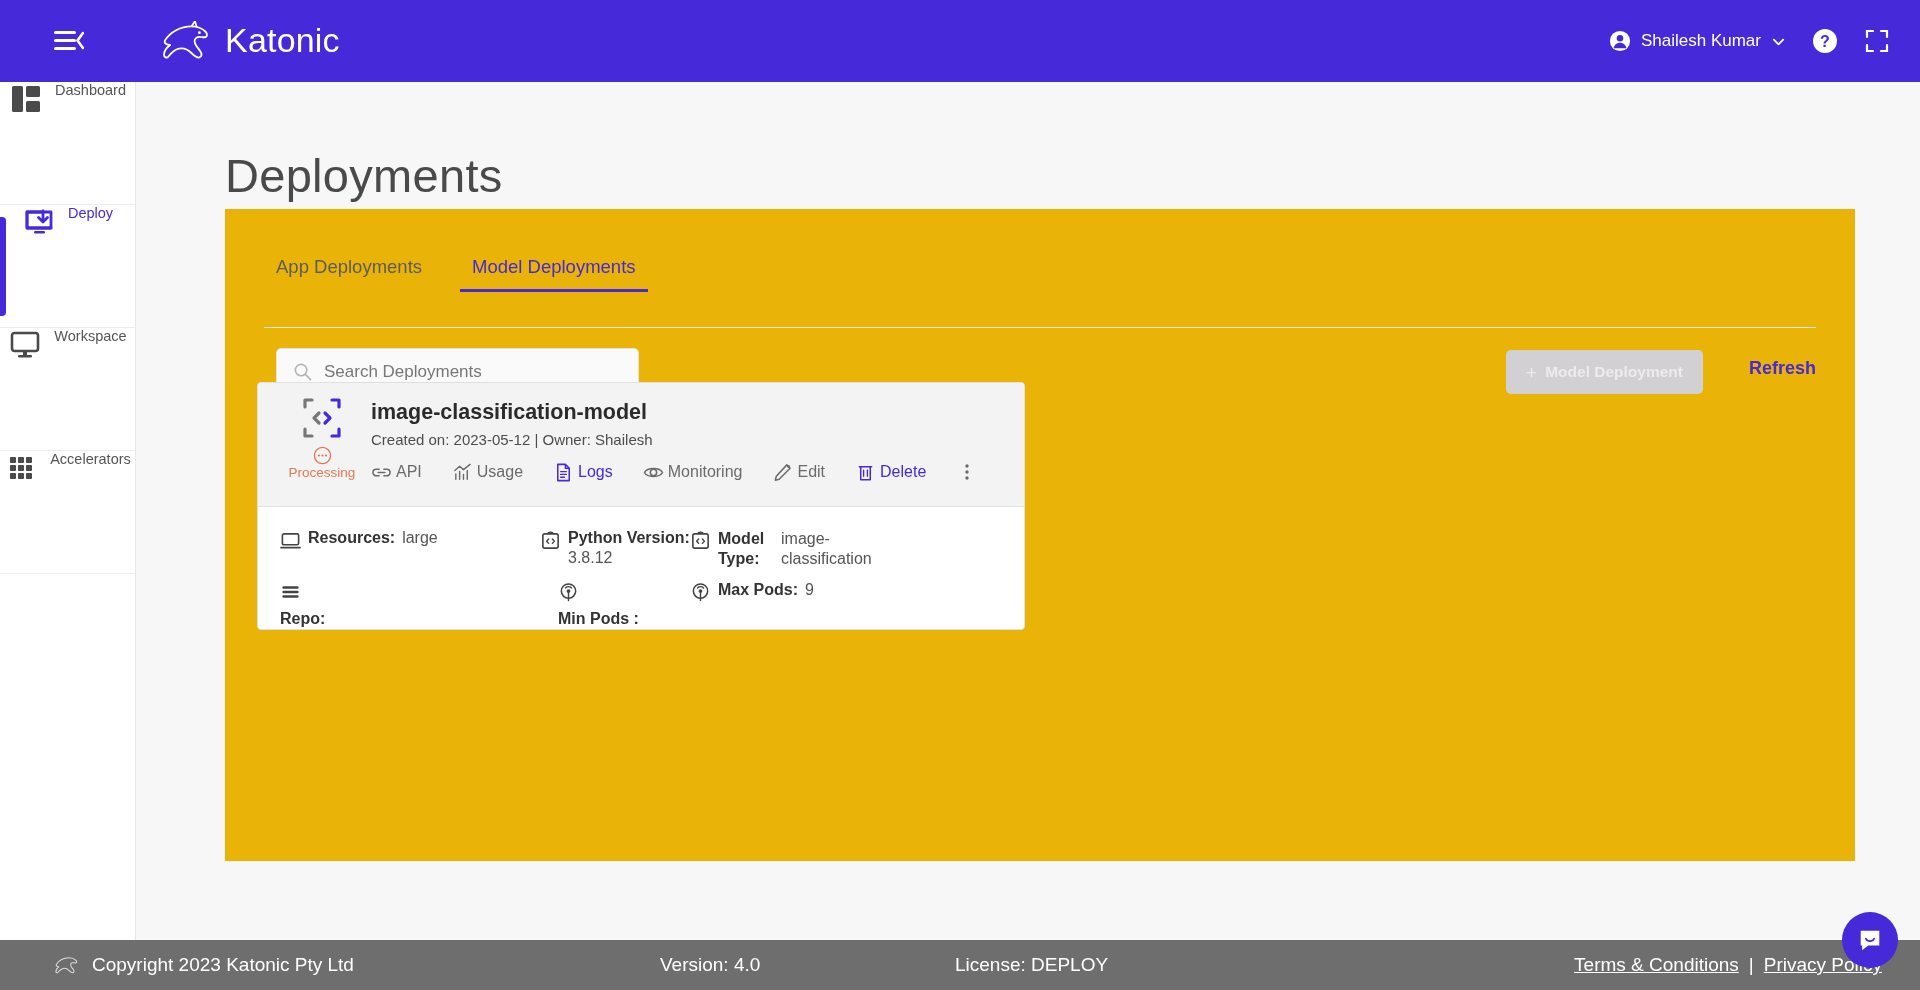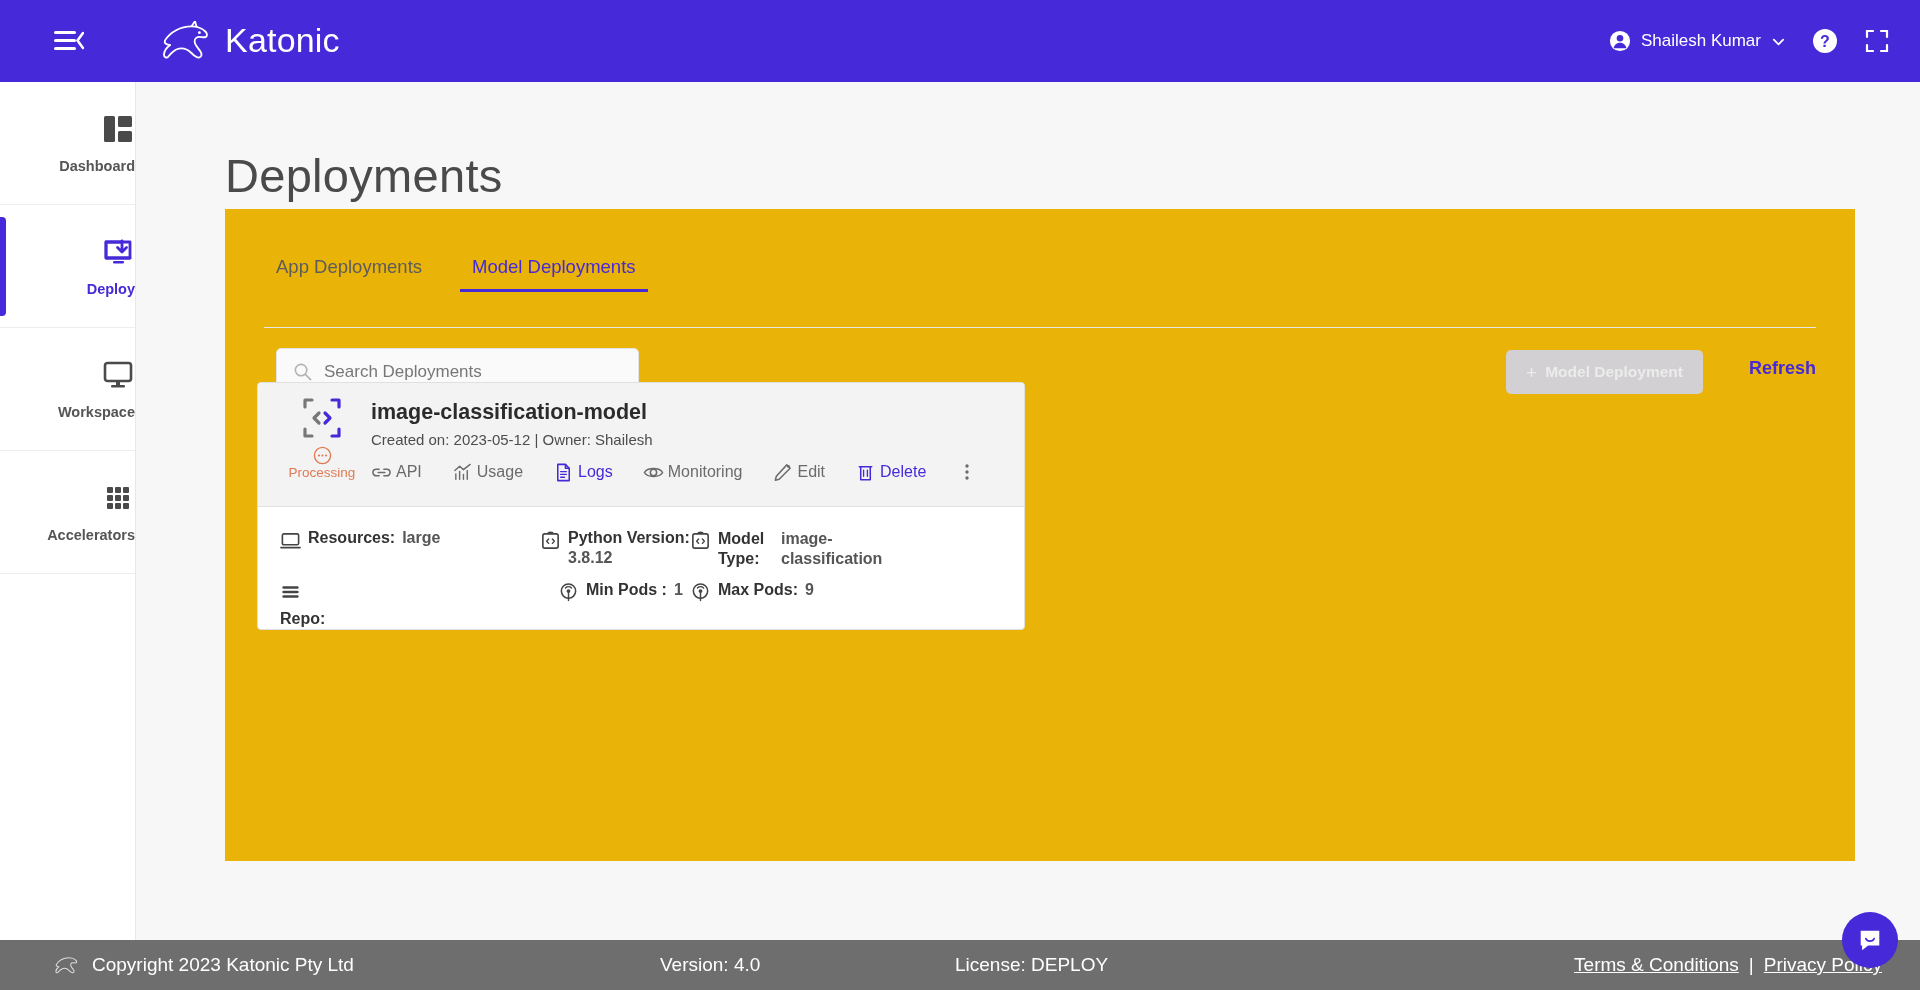--- a/index.html
+++ b/index.html
@@ -46,24 +46,23 @@
   .sidebar {
     position: absolute; top: 82px; left: 0;
     width: 136px; height: 858px;
     background: #fff;
     border-right: 1px solid #e8e8e8;
   }
   .nav-item {
     position: relative;
     height: 123px;
     border-bottom: 1px solid #ededed;
-    display: flex; flex-direction: column;
-    align-items: flex-end; justify-content: center; gap: 12px;
+    display: flex; flex-direction: row;
+    align-items: flex-start; justify-content: center; gap: 12px;
     cursor: pointer;
-    font-weight: bold;
   }
   .nav-item .nav-ico { width: 34px; height: 34px; display: block; }
   .nav-item .nav-lbl { font-size: 14.5px; color: #555; }
   .nav-item.active .nav-lbl { color: #4629d8; }
   .nav-item.active::before {
     content: ""; position: absolute; left: 0; top: 12px;
     width: 6px; height: 99px; border-radius: 0 4px 4px 0;
     background: #4629d8;
   }
 
@@ -181,21 +180,21 @@
   }
   .action.accent { color: #4629d8; }
   .action .aic { width: 21px; height: 21px; display: block; flex: none; }
   .kebab { width: 6px; height: 22px; display: block; cursor: pointer; margin-left: 8px; }
 
   .card-body { position: relative; height: 122px; padding: 0; }
   .meta-row { position: absolute; display: flex; align-items: flex-start; }
   .meta { display: flex; align-items: flex-start; gap: 7px; }
   .meta .mic { width: 21px; height: 21px; display: block; flex: none; margin-top: 1px; }
   .meta .mk { font-size: 16px; color: #333; font-weight: 700; }
-  .meta .mv { font-size: 16px; color: #555; font-weight: bold; }
+  .meta .mv { font-size: 16px; color: #555; }
   .meta .stack { display: flex; gap: 6px; }
 
   
   .footer {
     position: absolute; left: 0; bottom: 0;
     width: 1920px; height: 50px;
     background: #6e6e6e;
     display: flex; align-items: center;
     color: #fff; font-size: 19px;
   }
@@ -488,21 +487,21 @@
               <g fill="#444">
                 <rect x="2.5" y="4.5" width="17" height="2.6" rx="1.1"></rect>
                 <rect x="2.5" y="9.2" width="17" height="2.6" rx="1.1"></rect>
                 <rect x="2.5" y="13.9" width="17" height="2.6" rx="1.1"></rect>
               </g>
             </svg>
             <span class="mk">Repo:</span>
             <span class="mv">sample_image_classification_model</span>
           </div>
 
-          <div class="meta" style="width:132px;">
+          <div class="meta" style="width:132px;flex-direction:column;">
             <svg class="mic" viewBox="0 0 22 22">
               <circle cx="11" cy="9.5" r="7.5" fill="none" stroke="#444" stroke-width="1.6"></circle>
               <circle cx="11" cy="9.5" r="2" fill="#444"></circle>
               <path d="M7.8 6.3 A4.6 4.6 0 0 1 14.2 6.3" fill="none" stroke="#444" stroke-width="1.4" stroke-linecap="round"></path>
               <path d="M11 11.5 V19.5" stroke="#444" stroke-width="1.5" stroke-linecap="round"></path>
             </svg>
             <span class="mk">Min Pods :</span>
             <span class="mv">1</span>
           </div>
 

